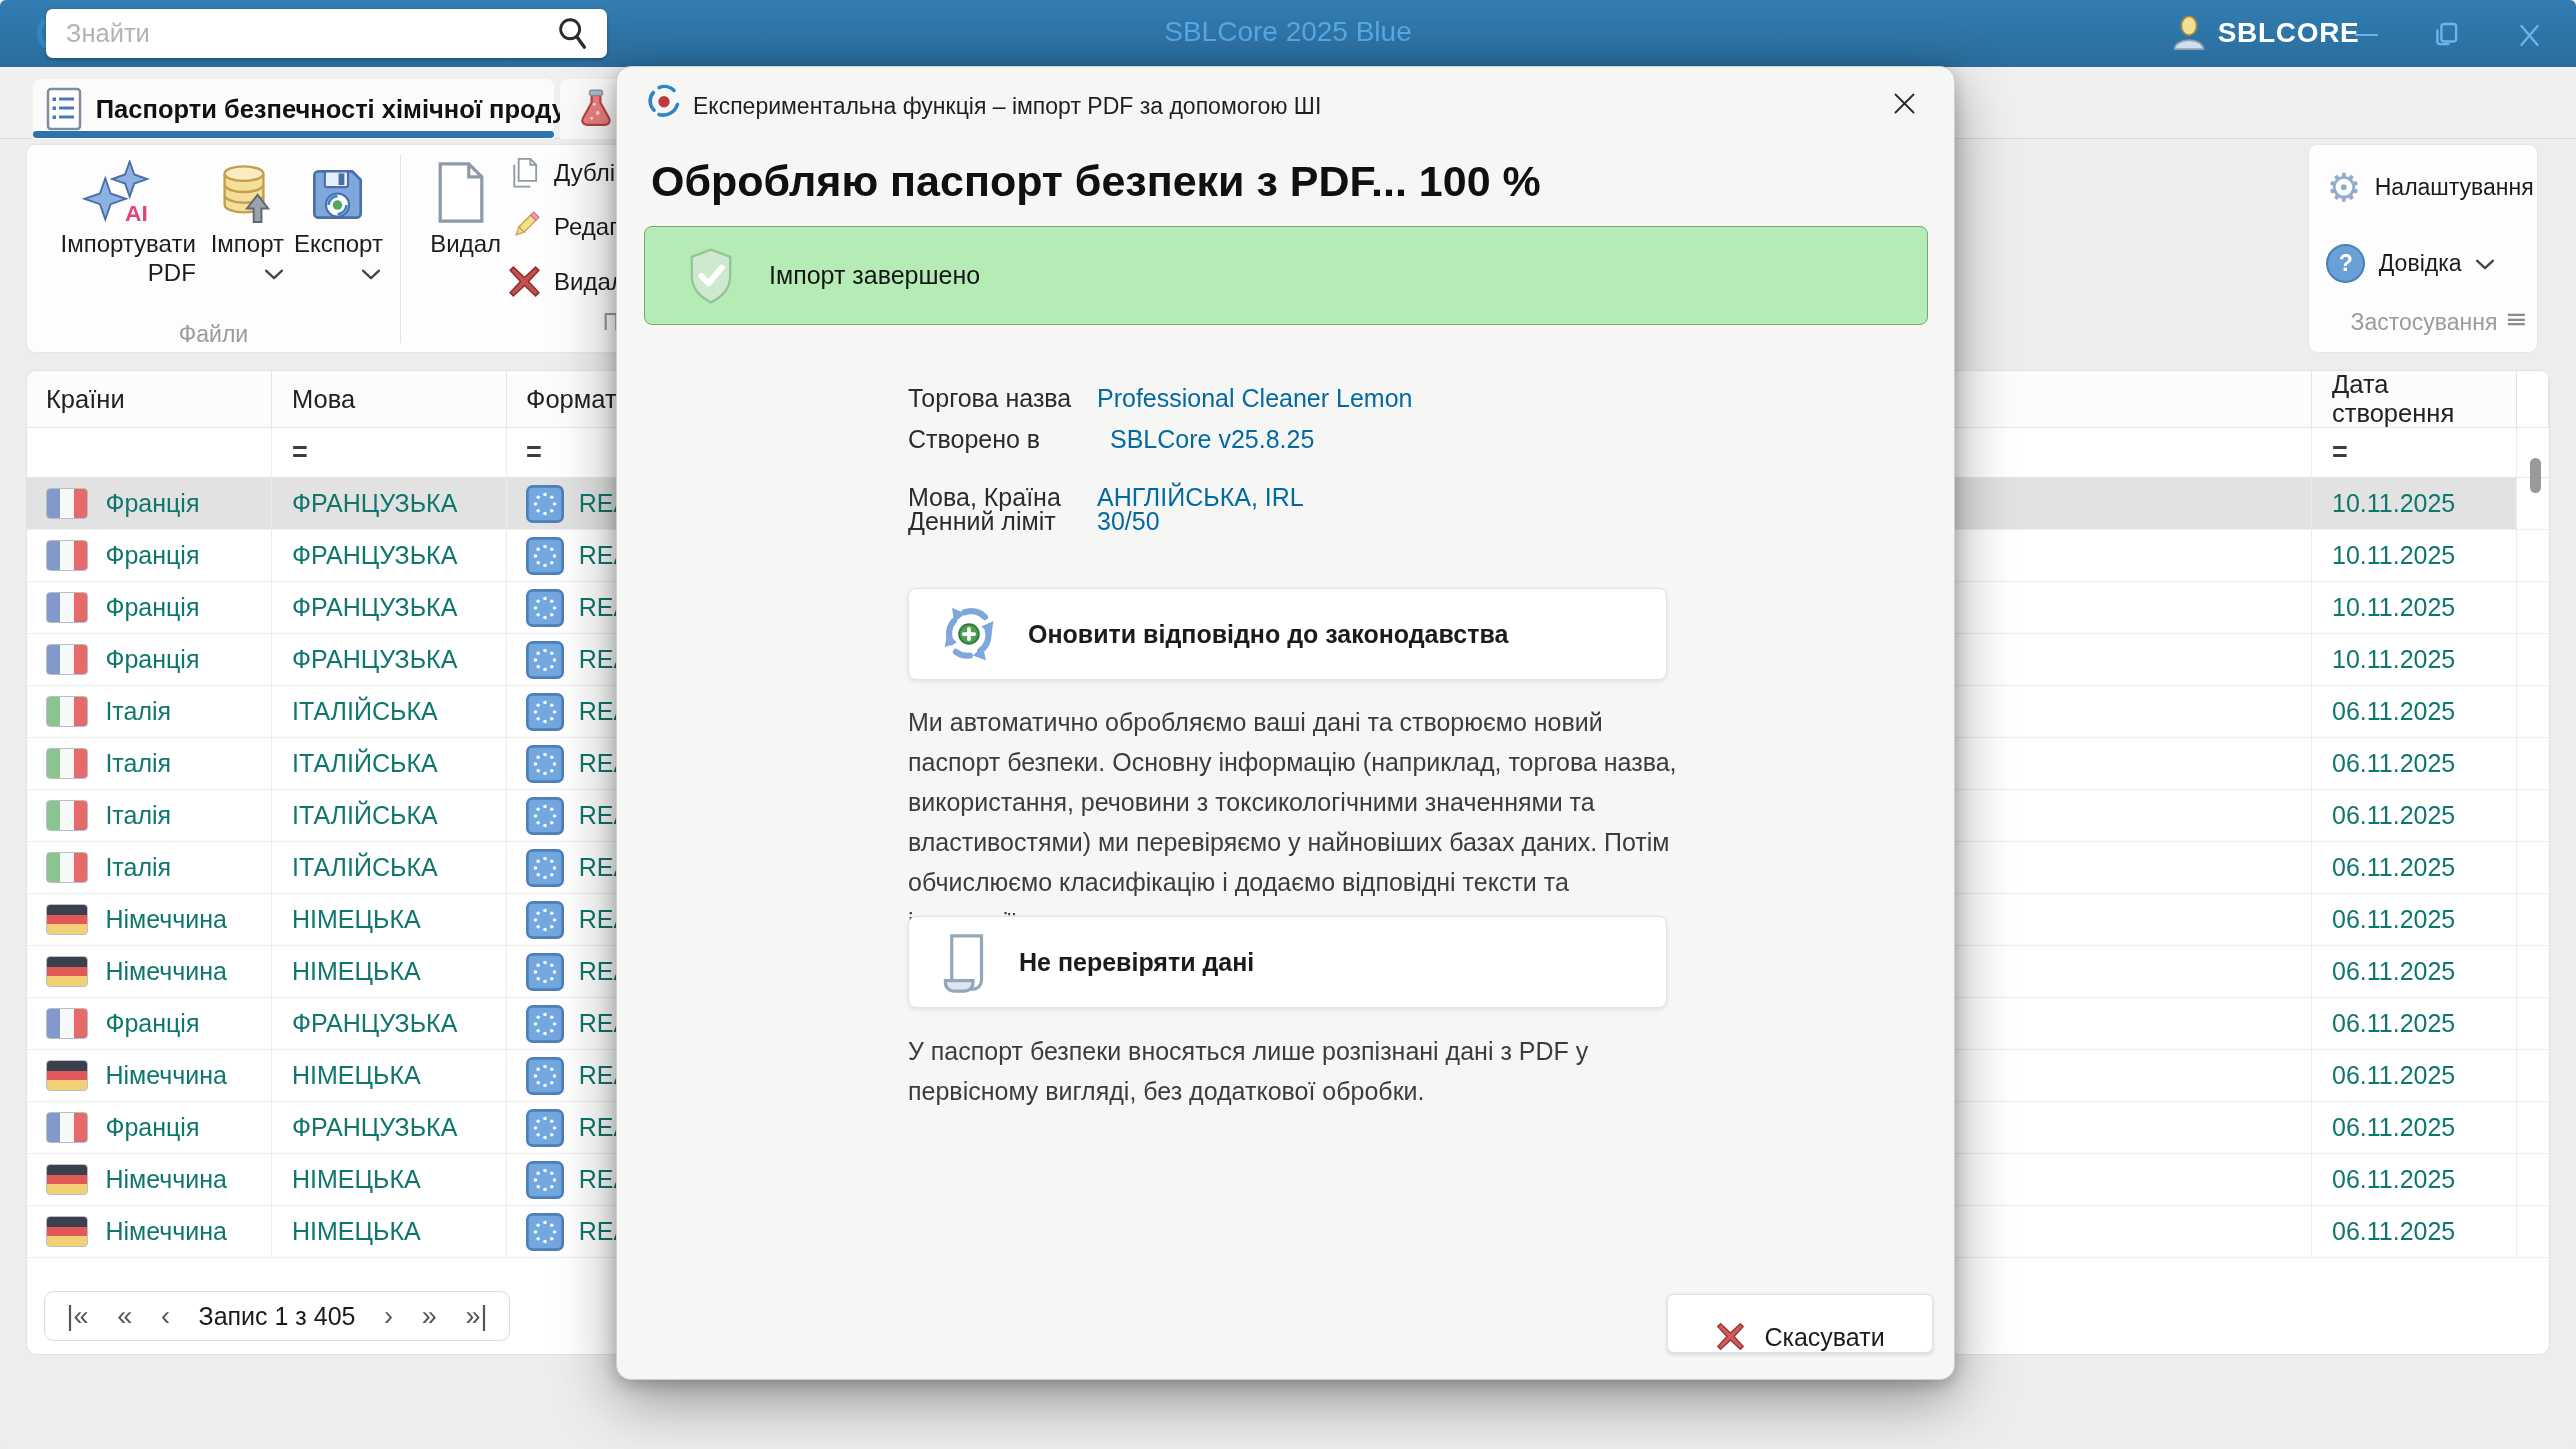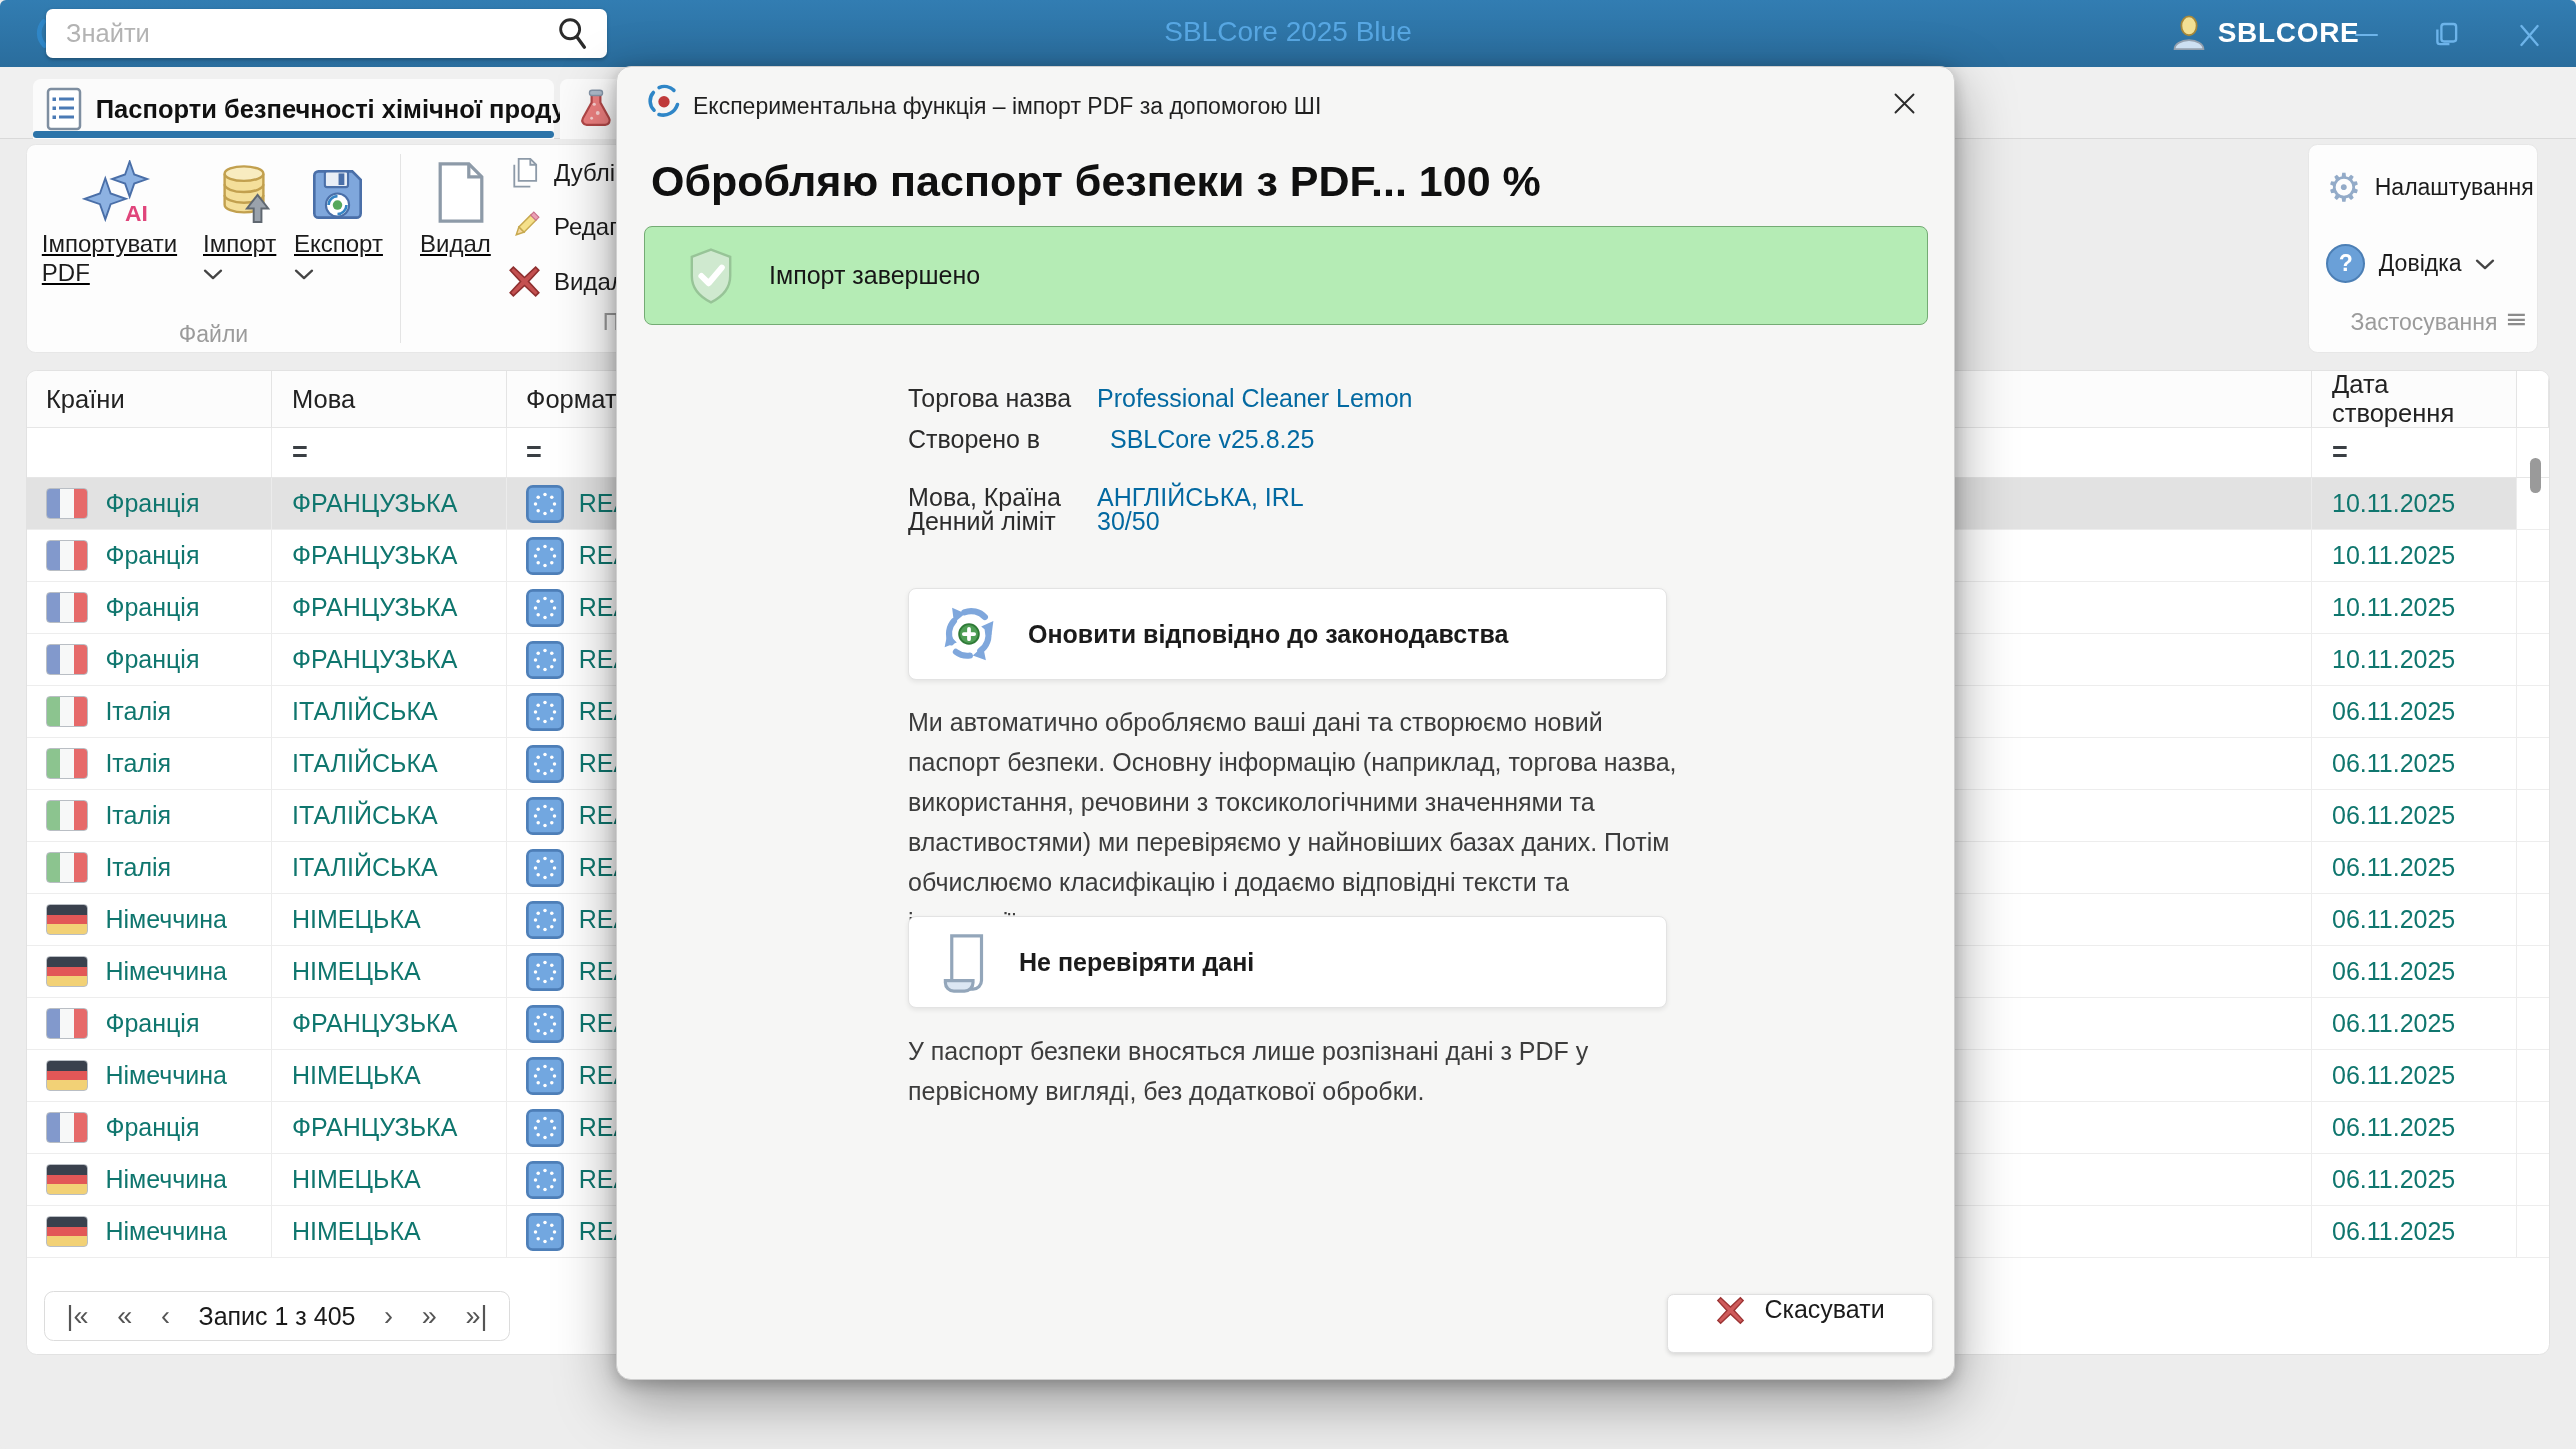--- a/index.html
+++ b/index.html
@@ -29,21 +29,21 @@
   .tab1{position:absolute;left:33px;top:12px;width:521px;height:60px;background:#fbfbfb;
     border-radius:8px 8px 0 0;display:flex;align-items:center;gap:13.4px;padding-left:13.4px;box-sizing:border-box;}
   .tab1 .lbl{font-size:25.5px;font-weight:700;color:#111;white-space:nowrap;}
   .tab1-underline{position:absolute;left:33px;top:64px;width:521px;height:6.7px;background:var(--accent-blue);border-radius:3.4px;}
   .tab2{position:absolute;left:560px;top:12px;width:121px;height:60px;background:#fbfbfb;
     border-radius:8px 8px 0 0;display:flex;align-items:center;padding-left:14.8px;box-sizing:border-box;}
 
   
   .ribbon{position:absolute;left:26px;top:144px;width:1919px;height:209px;background:#fdfdfd;
     border:0.7px solid #e7e7e7;border-radius:9.4px;box-sizing:border-box;}
-  .tool-big{position:absolute;text-align:left;text-decoration:underline;}
+  .tool-big{position:absolute;text-align:right;}
   .tool-big .ticon{height:70px;display:flex;align-items:flex-end;justify-content:center;}
   .tool-big .tl1{font-size:24px;color:#1c1c1c;margin-top:5.4px;white-space:nowrap;}
   .tool-big .tl2{font-size:24px;color:#1c1c1c;margin-top:1.3px;white-space:nowrap;}
   .chev{display:inline-block;}
   .grp-label{position:absolute;font-size:23px;color:#9b9b9b;text-align:center;}
   .vdiv{position:absolute;width:1.3px;background:#e4e4e4;}
   .tool-small{position:absolute;display:flex;align-items:center;gap:12px;font-size:24px;color:#1c1c1c;white-space:nowrap;}
   .rib-right{position:absolute;left:2308px;top:144px;width:230px;height:209px;background:#fdfdfd;
     border:0.7px solid #e7e7e7;border-radius:9.4px;box-sizing:border-box;}
   .rr-row{position:absolute;display:flex;align-items:center;gap:13.4px;font-size:23px;color:#1c1c1c;white-space:nowrap;}
@@ -95,21 +95,21 @@
   .m-details{position:absolute;left:291px;top:317px;width:872px;}
   .d-row{position:absolute;left:0;display:flex;font-size:25px;line-height:29.5px;}
   .d-label{width:189px;color:#2b2b2b;flex:0 0 auto;}
   .d-value{color:#0369a1;white-space:nowrap;}
   .m-btn{position:absolute;left:291px;width:759px;height:92px;background:#fff;border:1.3px solid #e3e3e3;
     border-radius:8px;box-sizing:border-box;display:flex;align-items:center;padding-left:29.5px;gap:29.5px;
     box-shadow:0 2px 5.4px rgba(0,0,0,.08);}
   .m-btn .blabel{font-size:25px;font-weight:600;color:#1b1b1b;white-space:nowrap;}
   .m-para{position:absolute;left:291px;width:778px;font-size:25px;line-height:40px;color:#3c3c3c;}
   .m-cancel{position:absolute;left:1050px;top:1227px;width:266px;height:59px;background:#fff;
-    border:1.3px solid #e0e0e0;border-radius:6.7px;box-sizing:border-box;display:flex;align-items:flex-start;
+    border:1.3px solid #e0e0e0;border-radius:6.7px;box-sizing:border-box;display:flex;align-items:flex-end;
     justify-content:center;gap:18px;box-shadow:0 1.3px 4px rgba(0,0,0,.12);}
   .m-cancel .clabel{font-size:25px;color:#1b1b1b;}
 </style>
 </head>
 <body>
 
 <div id="stage">
 
   <div class="hdr">
     <div class="hdr-logo"><svg viewBox="0 0 48 48" width="100%" height="100%">

